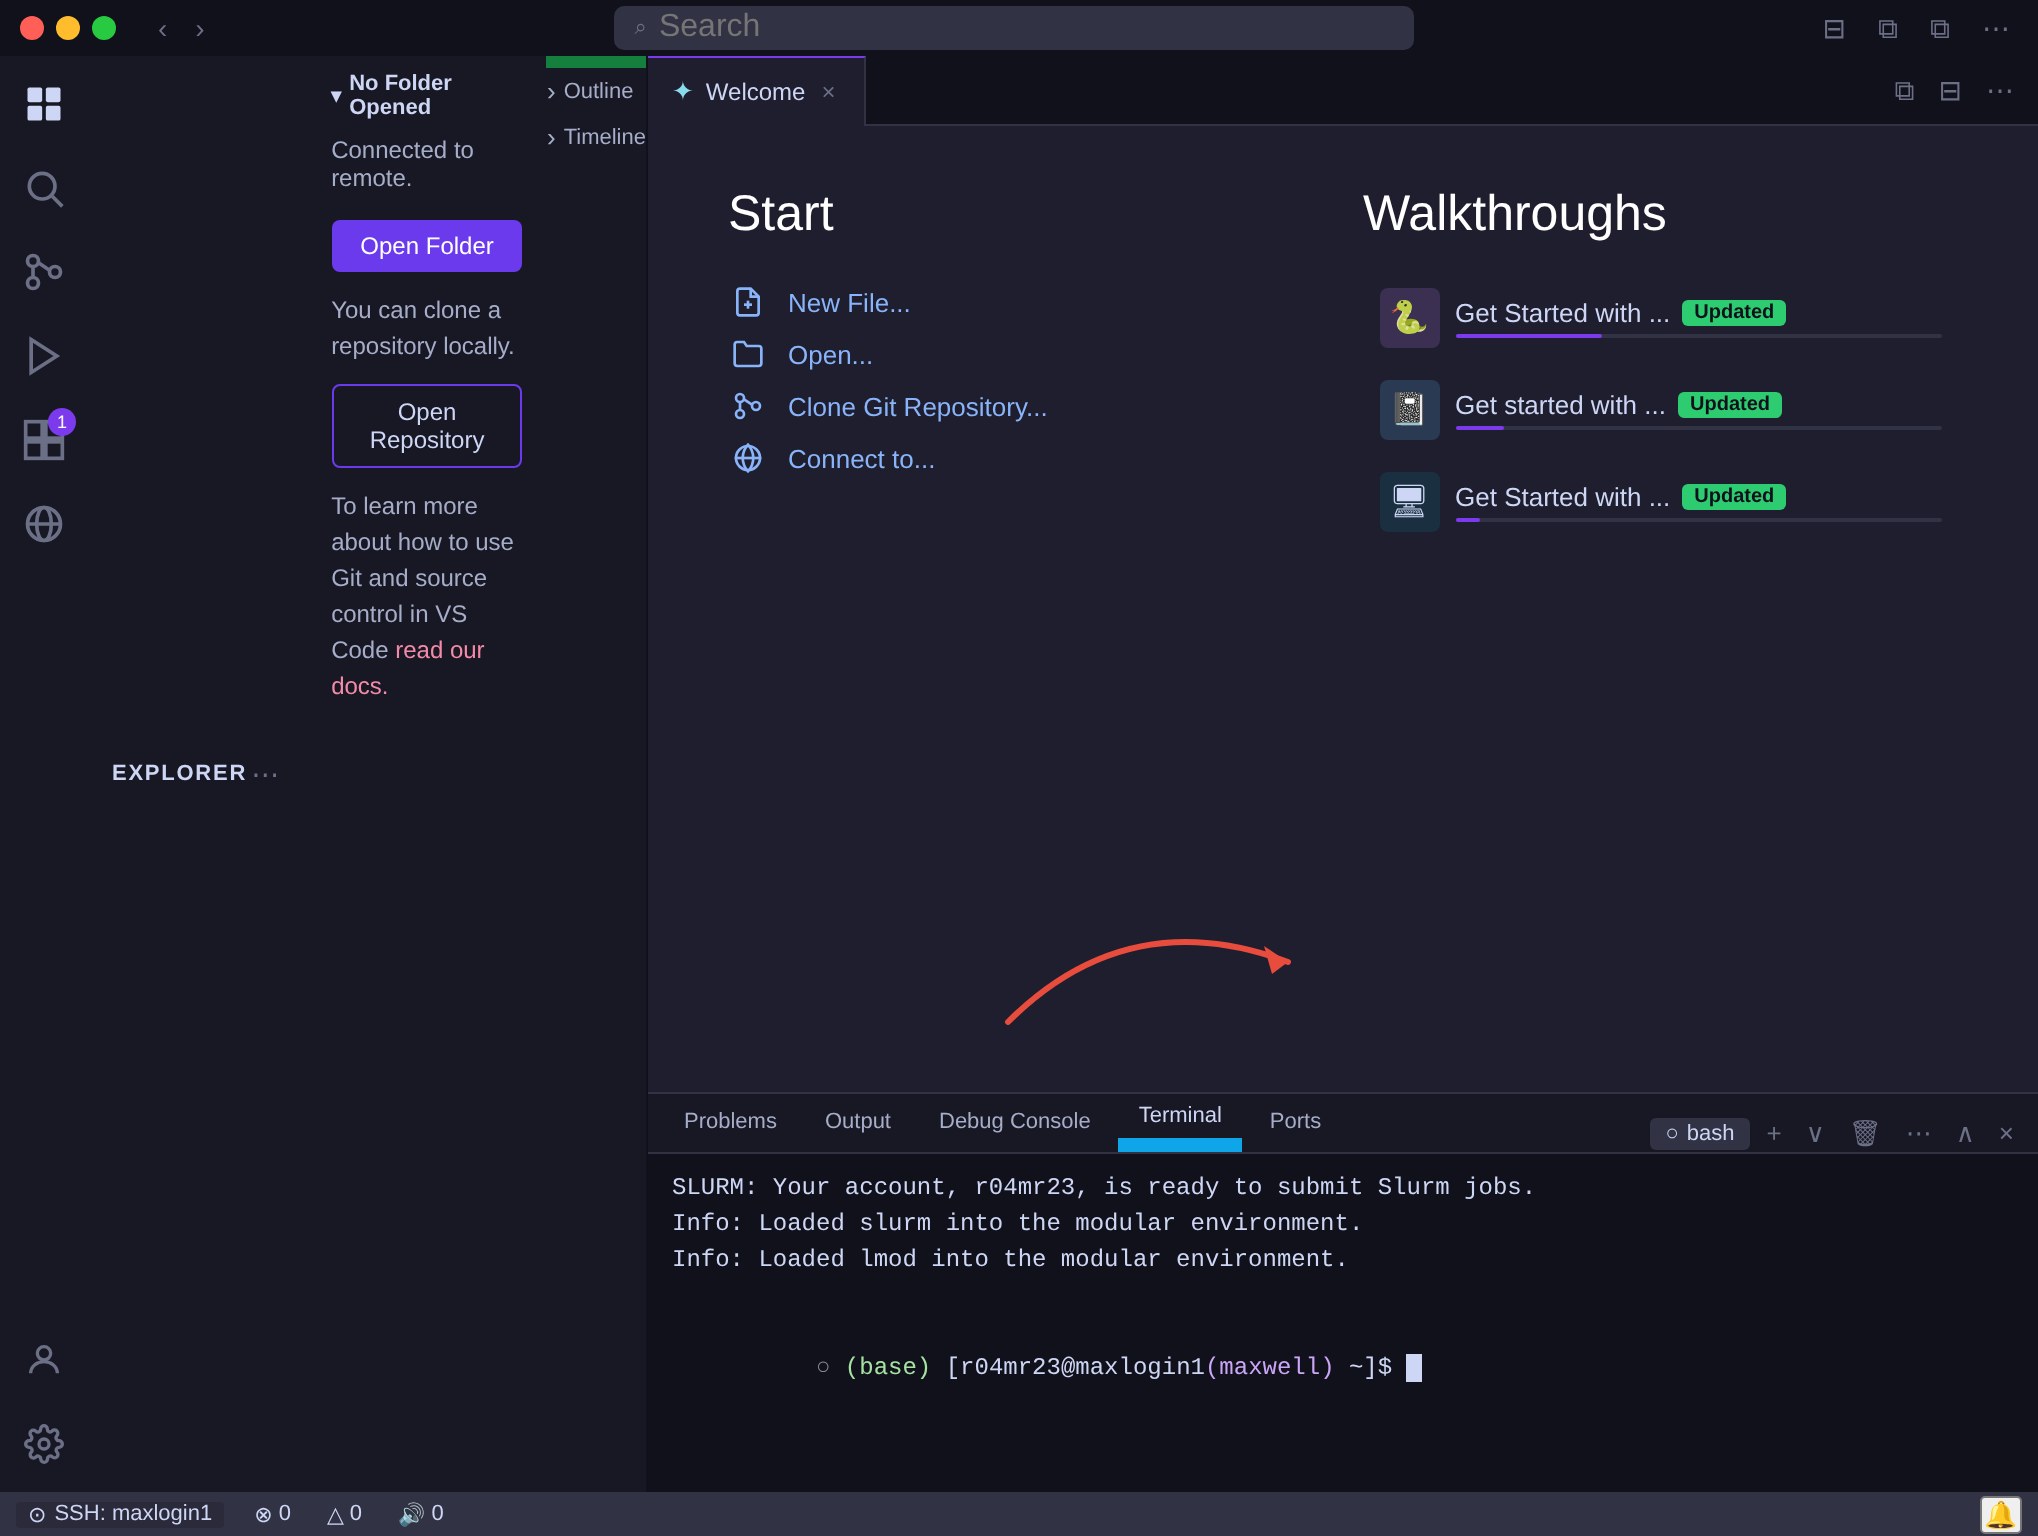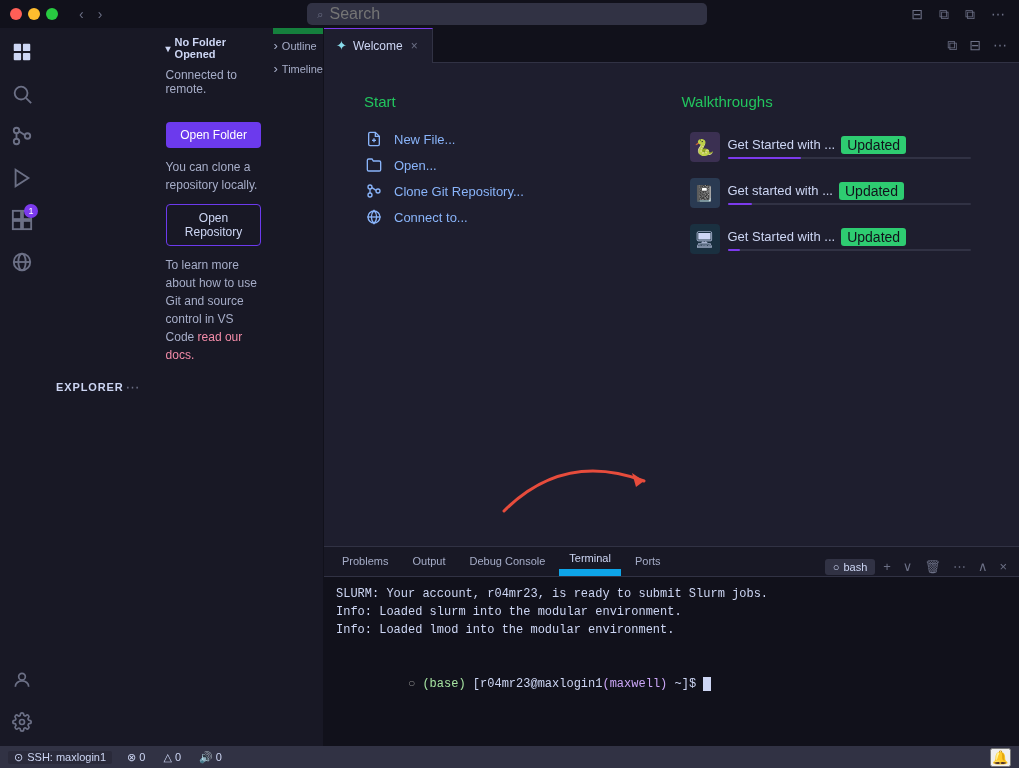--- a/index.html
+++ b/index.html
@@ -185,21 +185,21 @@
       margin-bottom: 8px;
       cursor: pointer;
     }
     .no-folder-label::before {
       content: '▾';
       font-size: 10px;
     }
     .remote-text {
       font-size: 12px;
       color: #a6adc8;
-      margin-bottom: 26px;
+      margin-bottom: 14px;
     }
     .sidebar-btn {
       display: block;
       width: 100%;
       background: #6c3aed;
       color: white;
       border: none;
       border-radius: 4px;
       padding: 6px 12px;
       font-size: 12px;
@@ -300,23 +300,23 @@
     
     .welcome-panel {
       flex: 1;
       display: grid;
       grid-template-columns: 1fr 1fr;
       padding: 30px 40px;
       gap: 20px;
       overflow-y: auto;
     }
     .welcome-section-title {
-      font-size: 15px;
+      font-size: 25px;
       font-weight: 300;
-      color: #22c55e;
+      color: #ffffff;
       margin-bottom: 16px;
     }
     .welcome-item {
       display: flex;
       align-items: center;
       gap: 10px;
       padding: 5px 0;
       cursor: pointer;
       font-size: 13px;
       color: #89b4fa;
@@ -350,24 +350,24 @@
     .walkthrough-text {
       flex: 1;
     }
     .walkthrough-name {
       font-size: 13px;
       color: #cdd6f4;
     }
     .walkthrough-badge {
       background: #2ecc71;
       color: #11111b;
-      font-size: 14px;
+      font-size: 10px;
       padding: 1px 6px;
       border-radius: 3px;
-      font-weight: 400;
+      font-weight: 700;
     }
     .walkthrough-progress {
       height: 2px;
       background: #313244;
       border-radius: 1px;
       margin-top: 3px;
       width: 100%;
     }
     .walkthrough-progress-fill {
       height: 100%;

